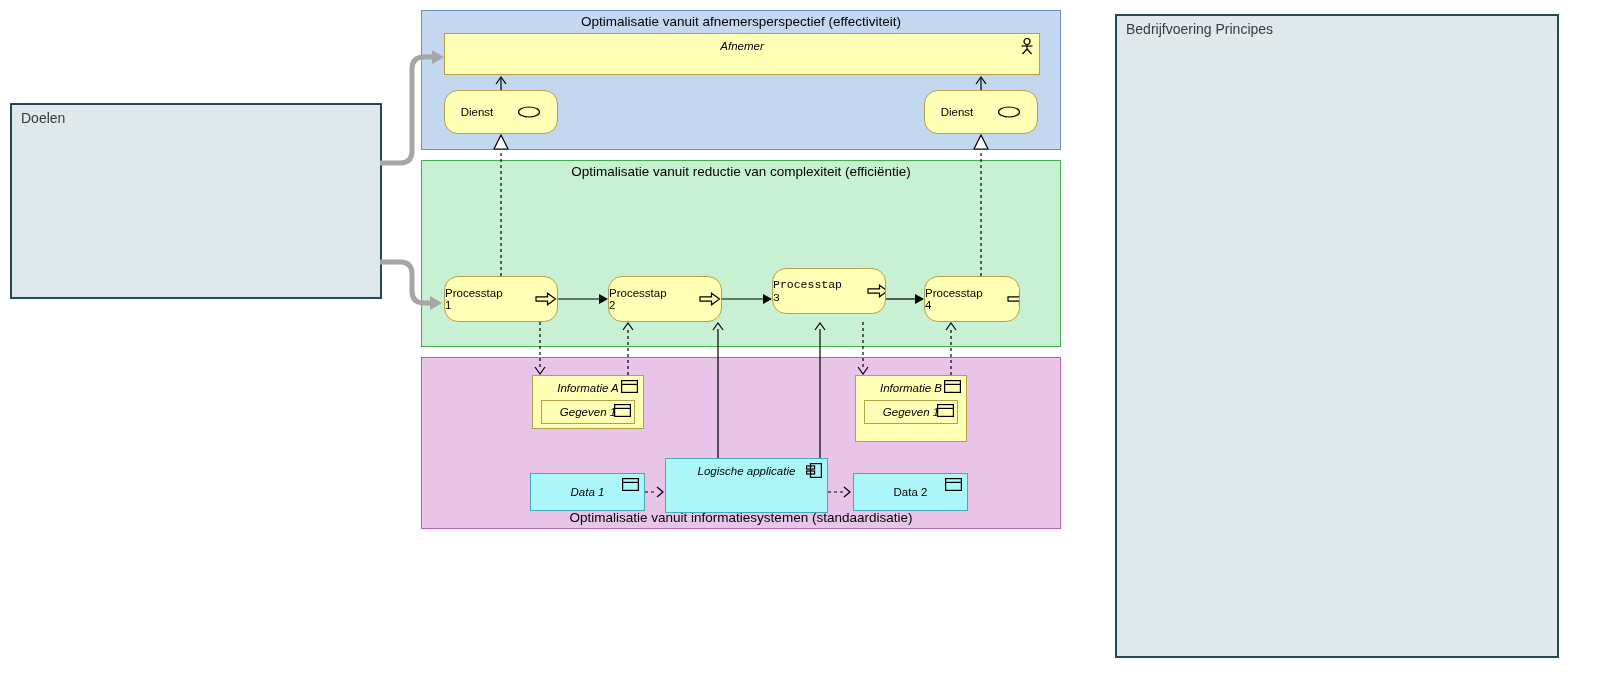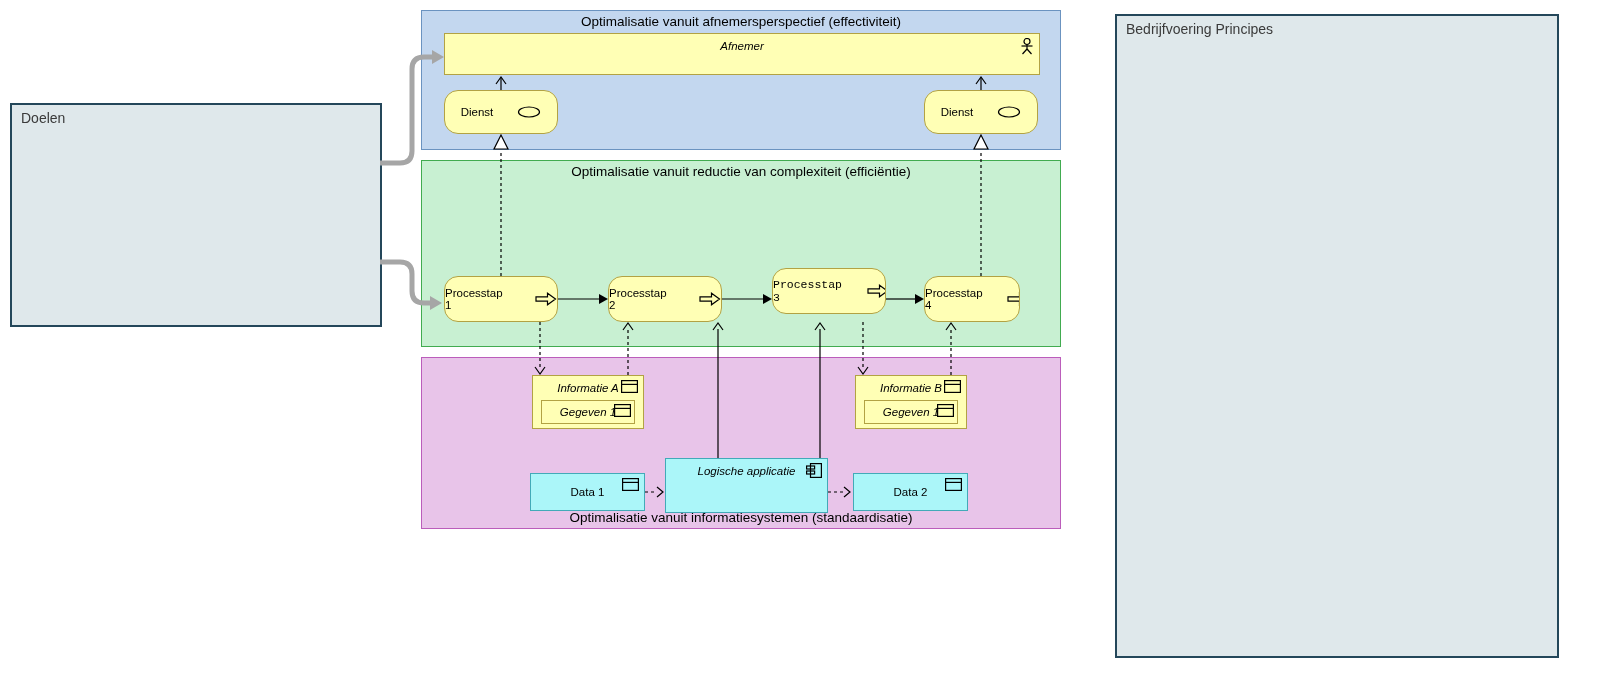--- a/index.html
+++ b/index.html
@@ -9,48 +9,48 @@
   
   .grp{position:absolute;box-sizing:border-box;z-index:1;}
   #g-blue {left:421px;top:10px; width:640px;height:140px;background:#c3d7ef;border:1px solid #6b93c0;}
   #g-green{left:421px;top:160px;width:640px;height:187px;background:#c8f0d2;border:1px solid #41ab50;}
   #g-pink {left:421px;top:357px;width:640px;height:172px;background:#e8c4e9;border:1px solid #bb5dbb;}
   .grp-title{font-size:13.5px;color:#000;text-align:center;padding-top:3px;width:100%;}
   .grp-title.bottom{position:absolute;bottom:3px;left:0;padding-top:0;}
 
   
   .bigbox{position:absolute;box-sizing:border-box;z-index:1;background:#dfe8eb;border:2px solid #24475a;}
-  #box-doelen{left:10px;top:103px;width:372px;height:224px;}
+  #box-doelen{left:10px;top:103px;width:372px;height:196px;}
   #box-principes{left:1115px;top:14px;width:444px;height:644px;}
   .bigbox-label{font-size:14px;color:#3a3a3a;padding:5px 9px;}
 
   
   .node{position:absolute;box-sizing:border-box;z-index:3;font-size:11.5px;color:#000;
         display:flex;align-items:center;justify-content:center;gap:10px;}
   .yellow{background:#ffffb5;border:1px solid #b2a244;}
   .cyan{background:#abf6f9;border:1px solid #42aab8;}
   .rounded{border-radius:14px;gap:24px;}
   .top-label{align-items:flex-start;padding-top:6px;font-style:italic;}
   .icon-tr{position:absolute;top:4px;right:5px;}
 
   #n-afnemer{left:444px;top:33px;width:596px;height:42px;}
   #n-dienst1{left:444px;top:90px;width:114px;height:44px;}
   #n-dienst2{left:924px;top:90px;width:114px;height:44px;}
   #n-p1{left:444px;top:276px;width:114px;height:46px;}
   #n-p2{left:608px;top:276px;width:114px;height:46px;justify-content:flex-end;}
   #n-p3{left:772px;top:268px;width:114px;height:46px;font-family:Liberation Mono, monospace;}
   #n-p4{left:924px;top:276px;width:96px;height:46px;}
   #n-infoA{left:532px;top:375px;width:112px;height:54px;}
-  #n-infoB{left:855px;top:375px;width:112px;height:54px;}
+  #n-infoB{left:855px;top:375px;width:112px;height:67px;}
   .inner{position:absolute;left:8px;right:8px;top:24px;height:24px;box-sizing:border-box;
          background:#ffffb5;border:1px solid #b2a244;display:flex;align-items:center;justify-content:center;
          font-size:11.5px;}
   .inner .icon-tr{top:3px;right:3px;}
   #n-logapp{left:665px;top:458px;width:163px;height:55px;}
-  #n-data1{left:530px;top:473px;width:115px;height:38px;}
+  #n-data1{left:530px;top:473px;width:115px;height:38px;font-style:italic;}
   #n-data2{left:853px;top:473px;width:115px;height:38px;}
 
   
   #connectors{position:absolute;left:0;top:0;z-index:2;}
   .ln{stroke:#000;stroke-width:1.2;fill:none;}
   .lnd{stroke:#000;stroke-width:1.2;fill:none;stroke-dasharray:3 3;}
   .gray{stroke:#a6a6a6;stroke-width:5;fill:none;}
   .gray-head{fill:#a6a6a6;stroke:none;}
   .fill-head{fill:#000;stroke:none;}
   .hollow-head{fill:#ffffff;stroke:#000;stroke-width:1.2;}

